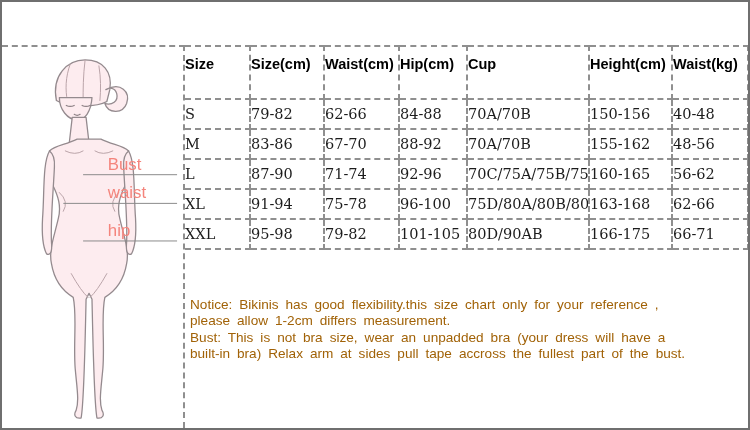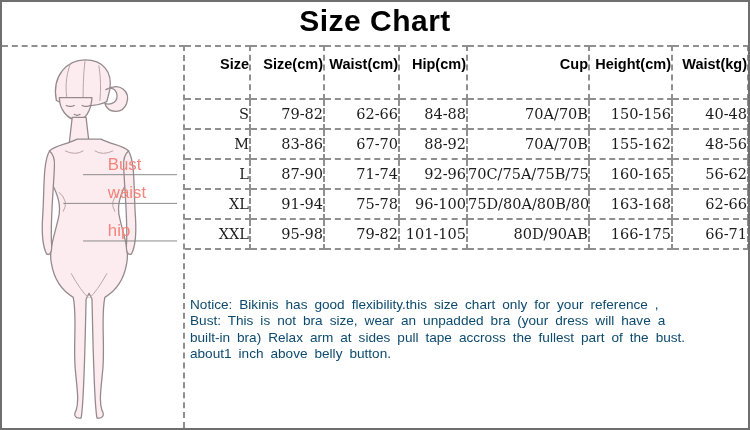--- a/index.html
+++ b/index.html
@@ -21,56 +21,55 @@
   .figure-panel {
     position:absolute; left:0; top:43px; width:183px; height:383px;
     border-top:2px dashed #8f8f8f; border-right:2px dashed #8f8f8f;
   }
   .figure-panel svg { display:block; width:100%; height:100%; }
 
   
   .table-area { position:absolute; left:183px; top:43px; }
   table.size-table { border-collapse:collapse; table-layout:fixed; width:563px; }
   .size-table th, .size-table td {
-    border:2px dashed #8f8f8f; text-align:right; overflow:hidden; padding:0;
+    border:2px dashed #8f8f8f; text-align:left; overflow:hidden; padding:0;
   }
   .size-table th:first-child, .size-table td:first-child { border-left:none; }
   .size-table th {
     height:53px; vertical-align:top; padding-top:9px;
     font-size:14.5px; font-weight:bold; color:#000;
     font-family:"Liberation Sans", sans-serif;
   }
   .size-table td {
     height:30px; vertical-align:middle;
     font-family:"DejaVu Serif", serif; font-size:14.5px; color:#1c1c1c;
   }
 
   
   .notes {
     position:absolute; left:183px; top:292px; width:563px; height:134px;
-    padding:3px 2px 0 5px; color:#0c4a6e;
+    padding:3px 2px 0 5px; color:#a16207;
   }
   .note-line {
     font-size:13.6px; line-height:16.4px;
     word-spacing:3.2px; white-space:nowrap; overflow:hidden;
   }
 
   
   .outline { fill:#fdecef; stroke:#948a8e; stroke-width:1.3; stroke-linejoin:round; stroke-linecap:round; }
   .detail  { fill:none; stroke:#b9a3a8; stroke-width:1; stroke-linecap:round; }
   .facial  { fill:none; stroke:#8d8085; stroke-width:1.2; stroke-linecap:round; }
   .leader  { stroke:#8a8a8a; stroke-width:1; }
   .meas-label { fill:#f4847c; font-family:"Liberation Sans", sans-serif; font-size:17px; }
 </style>
 </head>
 <body>
 
 <div class="canvas">
 
-  <div class="title">Size Chart</div>
 
   <div class="figure-panel">
     <svg viewBox="0 0 183 383" xmlns="http://www.w3.org/2000/svg">
 
       <path class="outline" d="M 55 53 C 50 28 66 12 84 12 C 102 12 112 24 109 42 L 106 54 C 96 60 66 60 55 53 Z"></path>
       <path class="outline" d="M 105 42 C 120 34 130 44 126 56 C 122 67 107 66 104 56 C 111 58 118 54 116 46 C 114 39 108 40 105 42 Z"></path>
       <path class="detail" d="M 69 16 C 64 30 64 42 66 53 M 84 12 C 82 28 82 42 82 55 M 98 18 C 100 30 100 42 99 53"></path>
 
       <path class="outline" d="M 58 50 C 58 62 66 72 76 73 C 84 73 90 64 91 50 Z"></path>
       <polygon class="outline" points="71,70 85,70 88,96 68,96"></polygon>
@@ -184,18 +183,18 @@
             <td>80D/90AB</td>
             <td>166-175</td>
             <td>66-71</td>
           </tr>
         </tbody>
     </table>
   </div>
 
   <div class="notes">
       <div class="note-line">Notice: Bikinis has good flexibility.this size chart only for your reference ,</div>
+      <div class="note-line">please allow 1-2cm differs measurement.</div>
       <div class="note-line">Bust: This is not bra size, wear an unpadded bra (your dress will have a</div>
       <div class="note-line">built-in bra) Relax arm at sides pull tape accross the fullest part of the bust.</div>
-      <div class="note-line">about1 inch above belly button.</div>
     </div>
 
 </div>
 
 </body></html>

